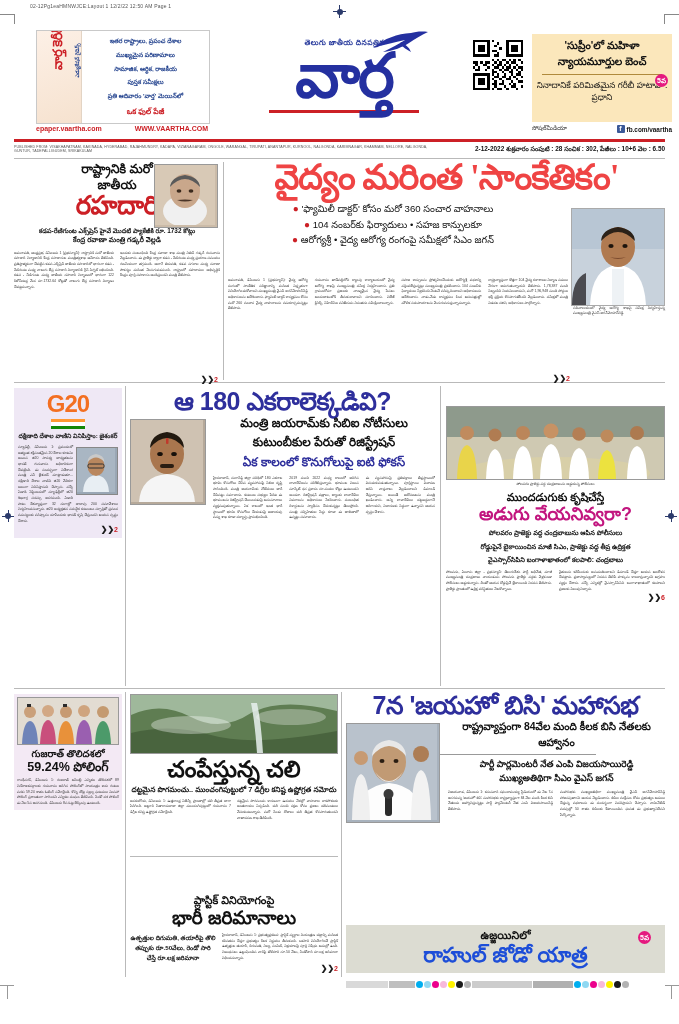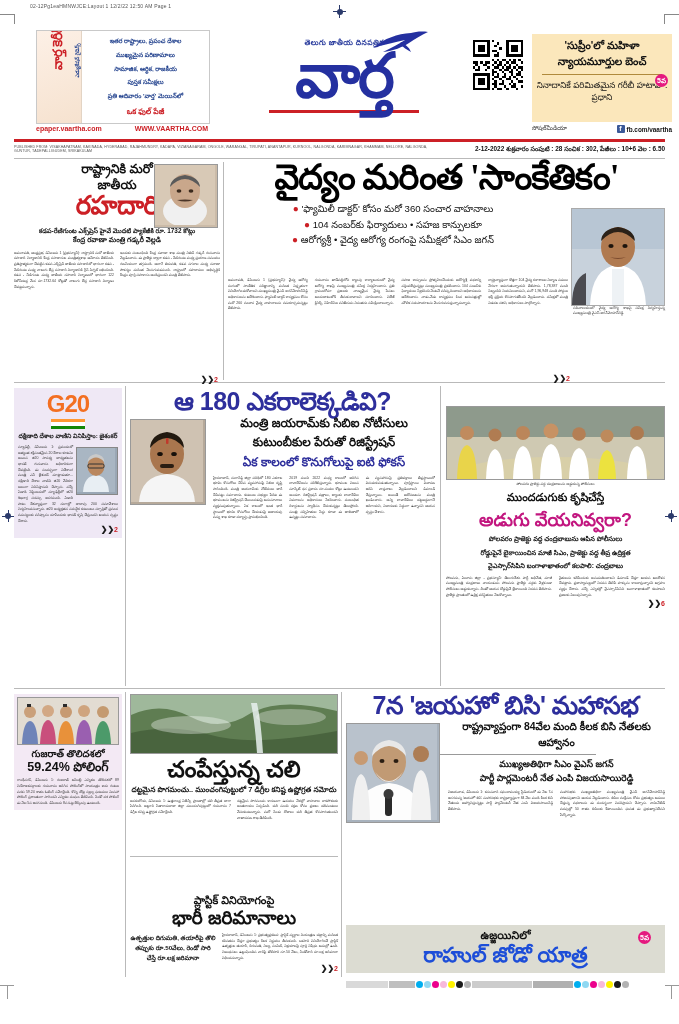--- a/index.html
+++ b/index.html
@@ -61,21 +61,21 @@
   .leadL{position:absolute;left:14px;top:162px;width:206px;}
   .lead-k{font-size:12.5px;color:#111;text-align:center;font-weight:bold;line-height:1.25;}
   .lead-red{font-size:26px;color:#cc2026;font-weight:bold;text-align:center;line-height:1.05;letter-spacing:-.5px;margin-top:-1px;}
   .gad-photo{position:absolute;right:2px;top:2px;width:62px;height:62px;border:1px solid #999;overflow:hidden;background:#cbbba8;}
   .lead-sub1{font-size:6.4px;text-align:center;font-weight:bold;color:#111;margin-top:6px;line-height:1.5;}
   .lead-sub2{font-size:7px;text-align:center;font-weight:bold;color:#111;line-height:1.5;}
   .lead-cols{margin-top:5px;display:flex;gap:6px;}
   .lead-cols .c{flex:1;}
 
   .leadR{position:absolute;left:228px;top:160px;width:437px;}
-  .main-head{font-size:35px;font-weight:bold;color:#000000;text-align:center;line-height:1.05;letter-spacing:-1px;font-family:"Liberation Serif",serif;}
+  .main-head{font-size:35px;font-weight:bold;color:#ef4444;text-align:center;line-height:1.05;letter-spacing:-1px;font-family:"Liberation Serif",serif;}
   .bullets{margin-top:4px;text-align:center;font-size:9.6px;line-height:1.55;color:#111;width:330px;}
   .bullets .dot{color:#cc2026;font-size:10px;}
   .jagan-photo{position:absolute;right:0;top:48px;width:92px;height:96px;overflow:hidden;background:#b9c4cf;border:1px solid #aaa;}
   .jagan-cap{position:absolute;right:0;top:146px;width:92px;font-size:3.6px;color:#444;line-height:1.35;text-align:justify;}
   .lead-body{position:absolute;left:0;top:118px;width:340px;display:flex;gap:7px;}
   .lead-body .c{flex:1;}
 
   
   .txt{font-size:3.5px;line-height:1.62;color:#3d3d3d;text-align:justify;}
   .jump{display:inline-block;color:#cc2026;font-weight:bold;font-size:7px;float:right;margin-top:1px;}
@@ -95,21 +95,21 @@
   .min-photo{float:left;width:74px;height:84px;margin:5px 7px 3px 0;background:#b6a99a;border:1px solid #999;}
   .acres-s{font-size:12px;font-weight:bold;color:#111;text-align:center;line-height:1.6;}
   .acres-s.blue{color:#2e2f9c;}
   .acres-body{margin-top:4px;display:flex;gap:7px;}
   .acres-body .c{flex:1;}
 
   .fight{position:absolute;left:446px;top:406px;width:219px;}
   .fight-photo{width:219px;height:74px;background:#9fb0a8;border:1px solid #999;box-sizing:border-box;}
   .fight-cap{font-size:3.6px;color:#444;text-align:center;margin-top:1.5px;}
   .fight-h1{font-size:11px;font-weight:bold;color:#111;text-align:center;line-height:1.35;margin-top:3px;}
-  .fight-h2{font-size:18px;font-weight:bold;color:#c2167f;text-align:center;line-height:1.1;margin-top:7px;}
+  .fight-h2{font-size:18px;font-weight:bold;color:#c2167f;text-align:center;line-height:1.1;margin-top:1px;}
   .fight-s{font-size:6.6px;font-weight:bold;color:#111;text-align:center;line-height:1.6;margin-top:3px;}
   .fight-body{margin-top:4px;display:flex;gap:7px;}
   .fight-body .c{flex:1;}
 
   
   .guj{position:absolute;left:14px;top:694px;width:108px;background:#f3e9f4;padding:3px;box-sizing:border-box;}
   .guj-photo{width:102px;height:48px;background:#c0a6a2;border:1px solid #999;box-sizing:border-box;}
   .guj-h1{font-size:9.6px;font-weight:bold;text-align:center;line-height:1.3;margin-top:3px;color:#111;}
   .guj-h2{font-size:12.5px;font-weight:bold;text-align:center;line-height:1.2;color:#111;}
 
@@ -545,22 +545,22 @@
       <rect x="38" y="70" width="7" height="22" rx="3" fill="#2b2b2b"></rect>
           <circle cx="41.5" cy="70" r="5" fill="#3a3a3a"></circle>
       <circle cx="74" cy="30" r="8" fill="#ad7d54"></circle>
           <path d="M64 96 Q65 48 74 46 Q83 48 84 96Z" fill="#f2f2f2"></path>
       <circle cx="14" cy="34" r="7" fill="#c79a72"></circle>
           <path d="M5 96 Q6 52 14 50 Q22 52 23 96Z" fill="#f0f0f0"></path>
       </svg>
     </div>
     <div class="bc-s1">రాష్ట్రవ్యాప్తంగా 84వేల మంది కీలక బిసి నేతలకు ఆహ్వానం</div>
     <div class="bc-rule"></div>
+    <div class="bc-s2">పార్టీ పార్లమెంటరీ నేత ఎంపి విజయసాయిరెడ్డి</div>
     <div class="bc-s2">ముఖ్యఅతిథిగా సిఎం వైఎస్ జగన్</div>
-    <div class="bc-s2">పార్టీ పార్లమెంటరీ నేత ఎంపి విజయసాయిరెడ్డి</div>
     <div class="bc-body">
       <div class="c txt">విజయవాడ, డిసెంబరు 1: కనుమూరి రఘురామయ్య స్టేడియంలో ఈ నెల 7న జరగనున్న 'జయహో బిసి' మహాసభకు రాష్ట్రవ్యాప్తంగా 84 వేల మంది కీలక బిసి నేతలను ఆహ్వానిస్తున్నట్లు పార్టీ పార్లమెంటరీ నేత ఎంపి విజయసాయిరెడ్డి తెలిపారు.</div>
       <div class="c txt">మహాసభకు ముఖ్యఅతిథిగా ముఖ్యమంత్రి వైఎస్ జగన్‌మోహన్‌రెడ్డి హాజరవుతారని ఆయన వెల్లడించారు. బిసిల సంక్షేమం కోసం ప్రభుత్వం అమలు చేస్తున్న పథకాలను ఈ సందర్భంగా వివరిస్తామని చెప్పారు. నామినేటెడ్ పదవుల్లో 50 శాతం బిసిలకు కేటాయించిన ఘనత ఈ ప్రభుత్వానిదేనని పేర్కొన్నారు.</div>
     </div>
   </div>
 
   <div class="rahul">
     <div class="rahul-h1">ఉజ్జయినిలో</div>
     <div class="rahul-h2">రాహుల్ జోడో యాత్ర</div>
     <div class="rahul-badge">5వ</div>

